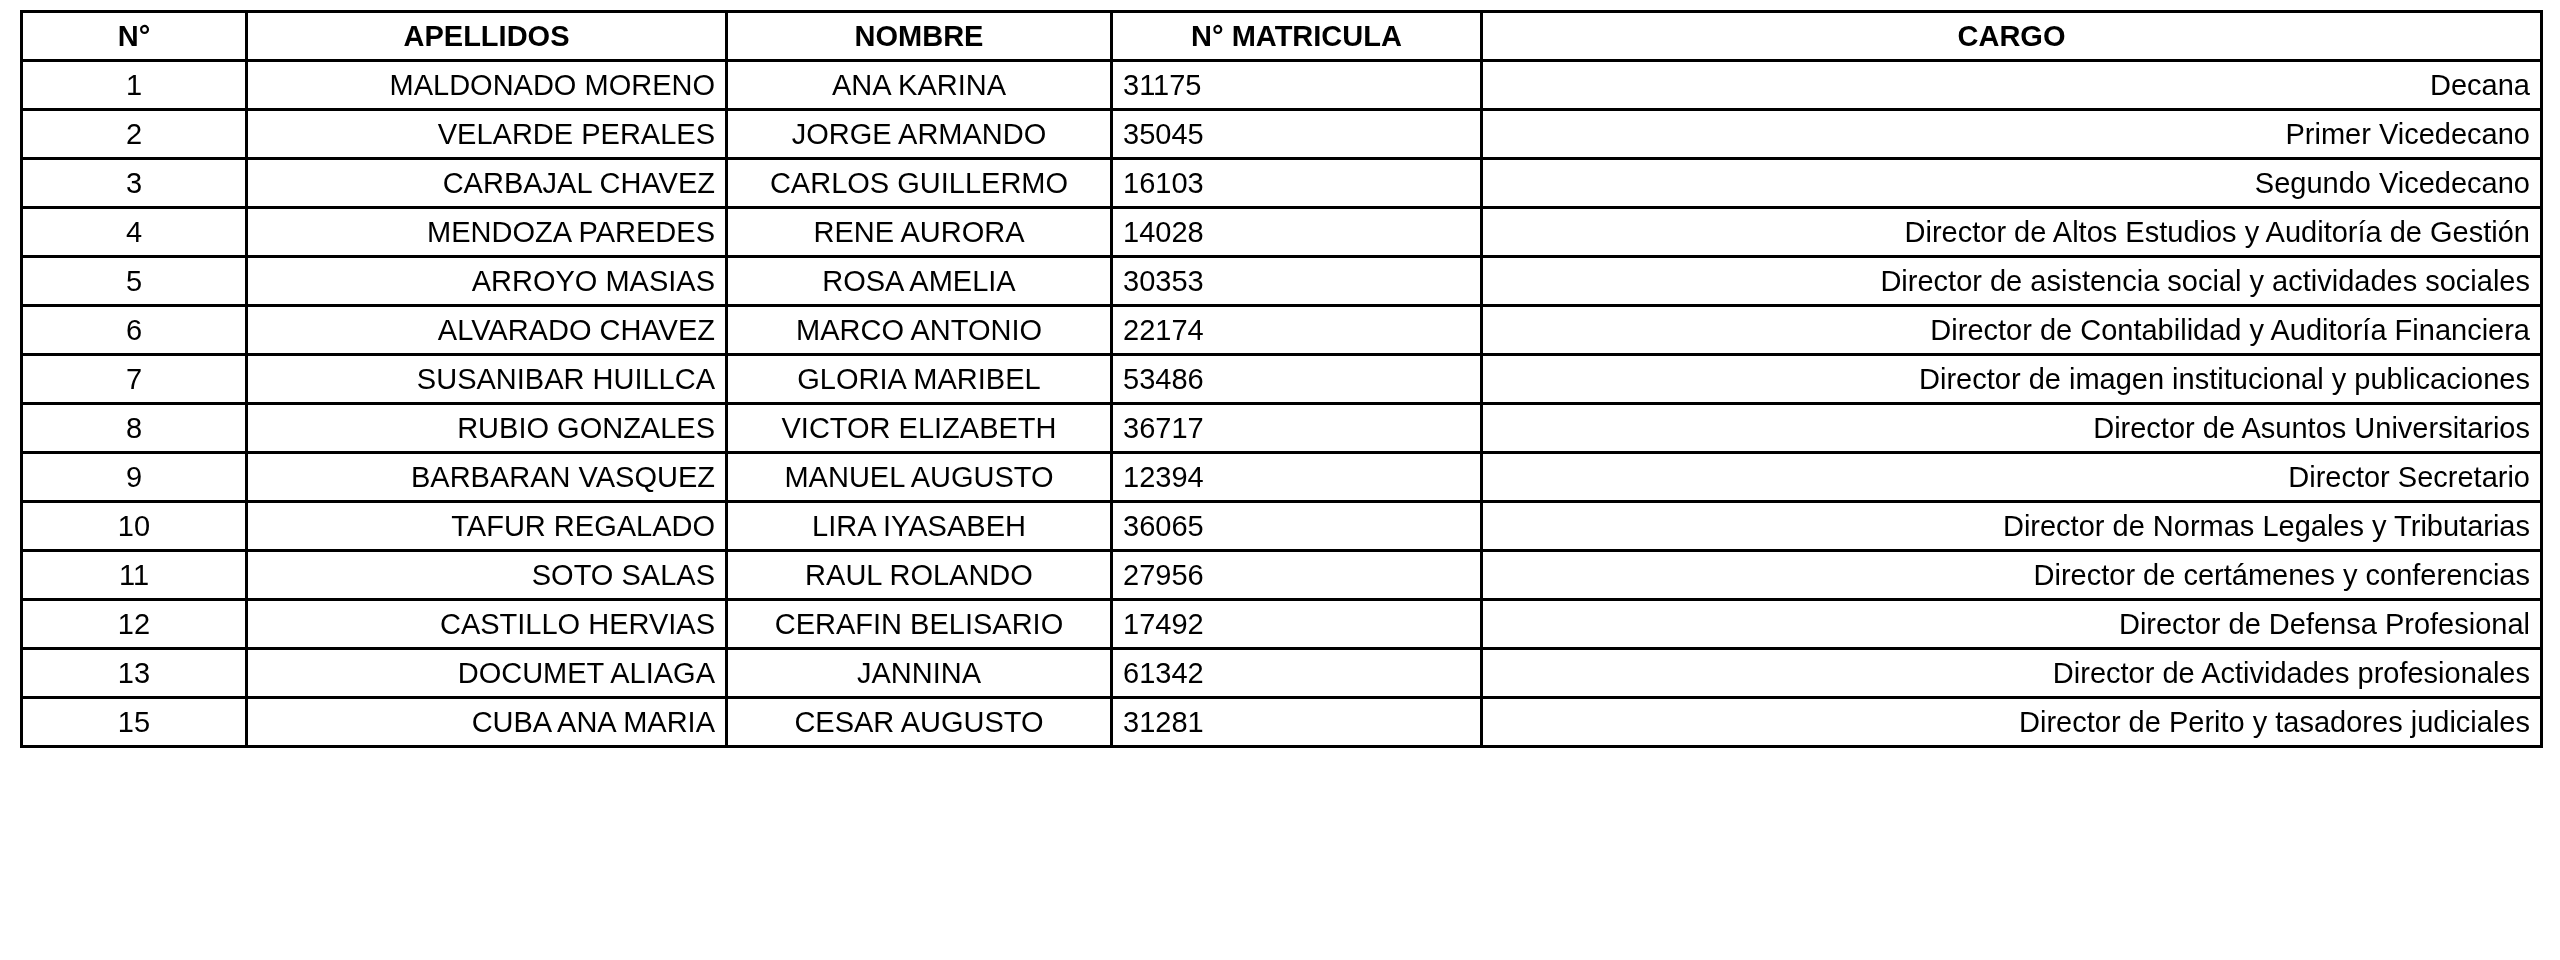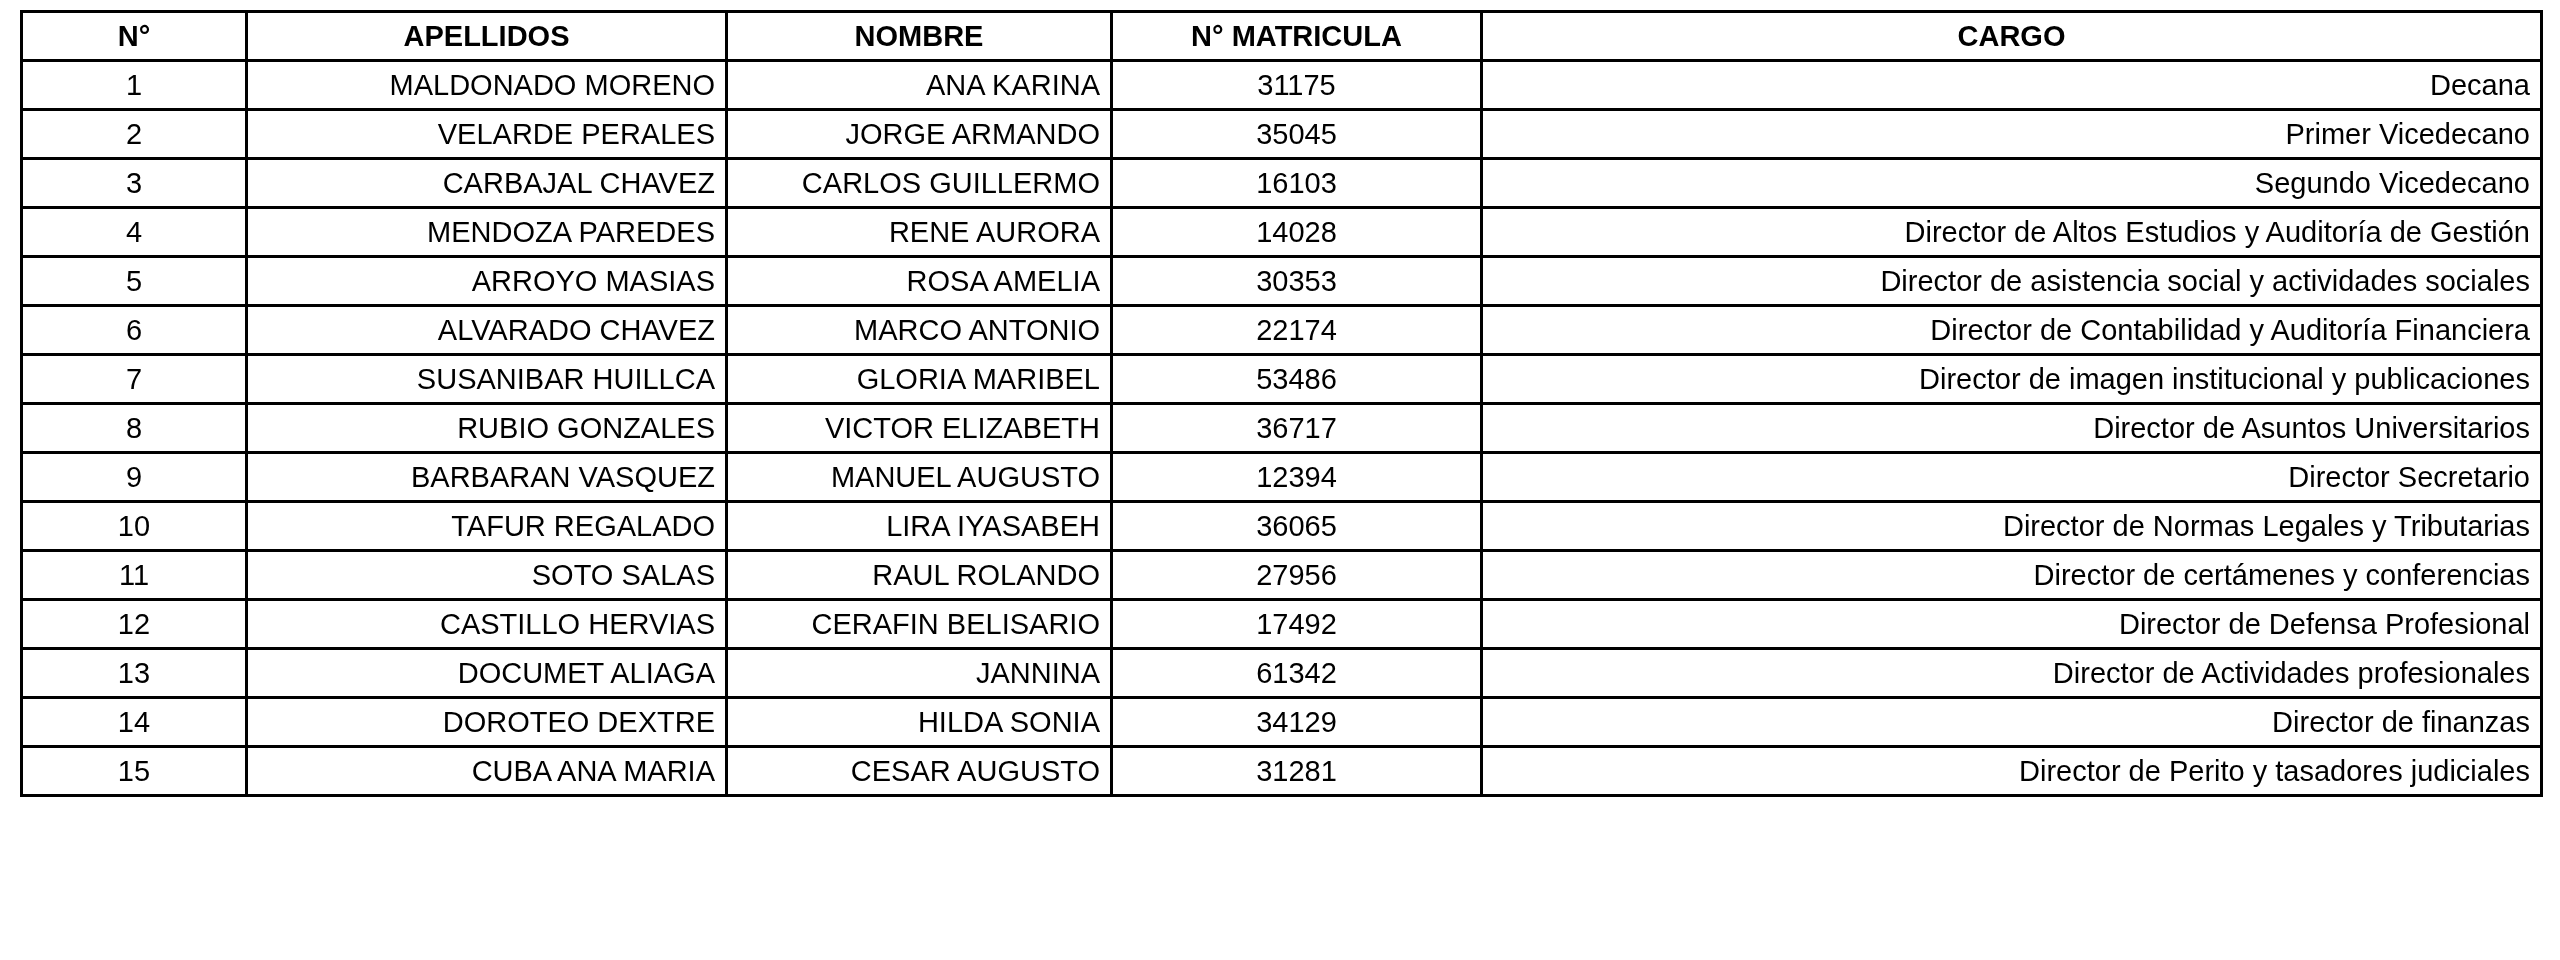--- a/index.html
+++ b/index.html
@@ -40,22 +40,22 @@
     text-align: center;
   }
   col.c-num   { width: 225px; }
   col.c-last  { width: 480px; }
   col.c-first { width: 385px; }
   col.c-mat   { width: 370px; }
   col.c-cargo { width: 1060px; }
 
   td.num   { text-align: center; }
   td.last  { text-align: right; }
-  td.first { text-align: right; }
-  td.mat   { text-align: center; }
+  td.first { text-align: center; }
+  td.mat   { text-align: left; }
   td.cargo { text-align: right; }
 </style>
 </head>
 <body>
 
 <div class="sheet">
   <table class="roster">
     <colgroup>
       <col class="c-num">
       <col class="c-last">
@@ -158,27 +158,20 @@
           <td class="cargo">Director de Defensa Profesional</td>
         </tr>
         <tr>
           <td class="num">13</td>
           <td class="last">DOCUMET ALIAGA</td>
           <td class="first">JANNINA</td>
           <td class="mat">61342</td>
           <td class="cargo">Director de Actividades profesionales</td>
         </tr>
         <tr>
-          <td class="num">14</td>
-          <td class="last">DOROTEO DEXTRE</td>
-          <td class="first">HILDA SONIA</td>
-          <td class="mat">34129</td>
-          <td class="cargo">Director de finanzas</td>
-        </tr>
-        <tr>
           <td class="num">15</td>
           <td class="last">CUBA ANA MARIA</td>
           <td class="first">CESAR AUGUSTO</td>
           <td class="mat">31281</td>
           <td class="cargo">Director de Perito y tasadores judiciales</td>
         </tr>
       </tbody>
   </table>
 </div>
 

